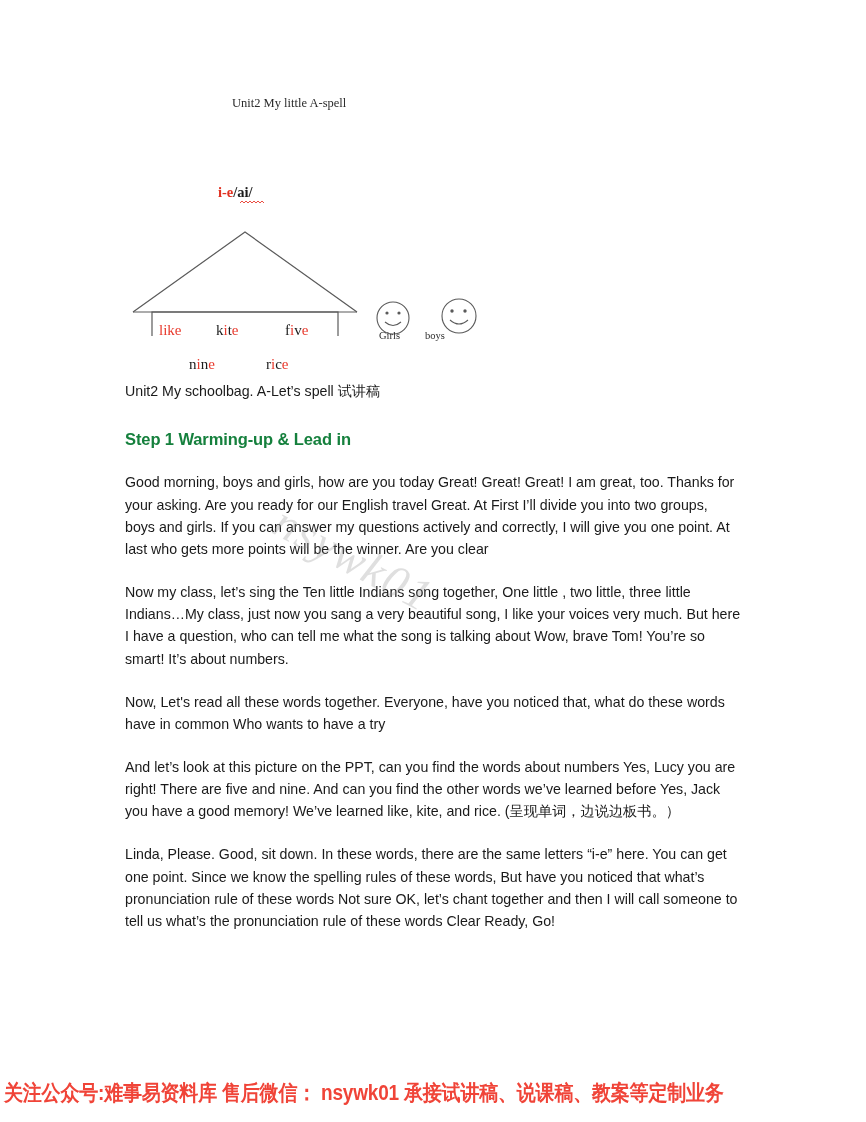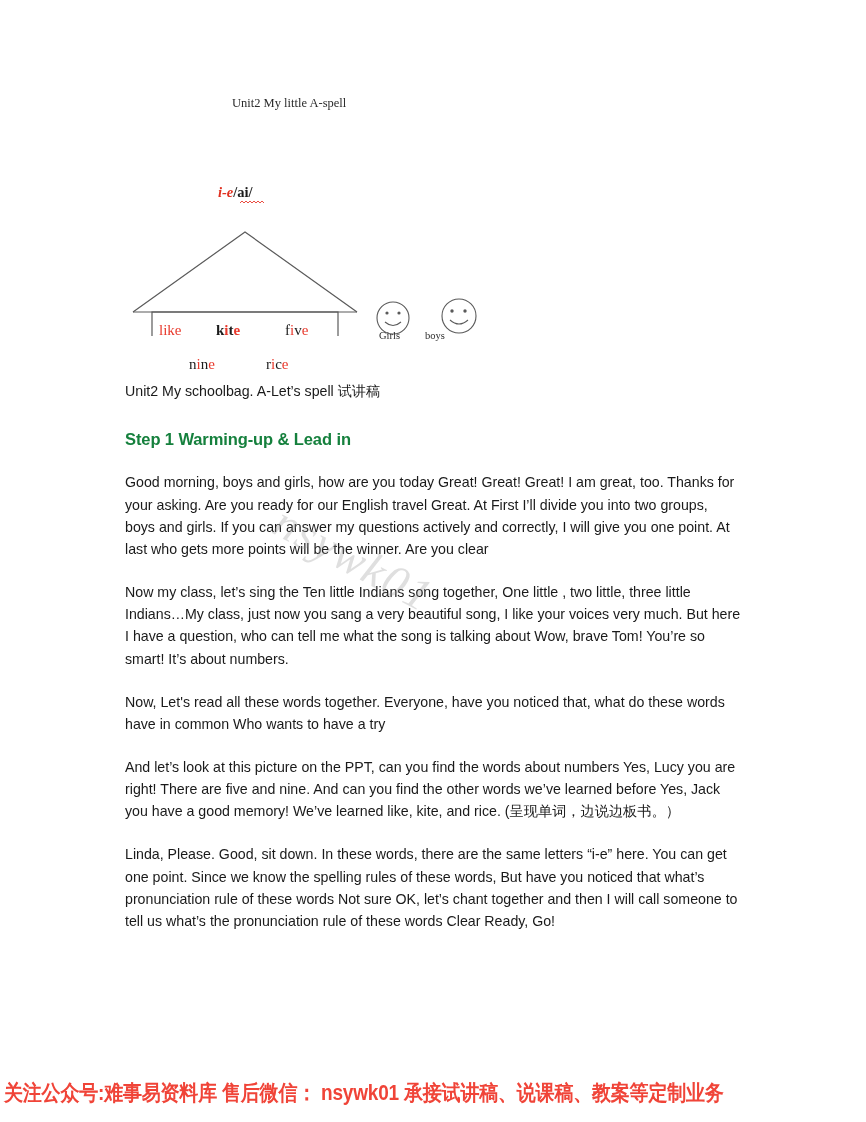--- a/index.html
+++ b/index.html
@@ -71,42 +71,42 @@
   }
   .phoneme {
     position: absolute;
     left: 218px;
     top: 88px;
     font-family: "Liberation Serif", serif;
     font-size: 14.5px;
     font-weight: bold;
     white-space: nowrap;
   }
-  .phoneme .red { color: #e03020; font-style: italic; }
+  .phoneme .red { color: #e03020; }
   .phoneme .blk { color: #1c1c1c; font-weight: bold; }
   .squiggle {
     position: absolute;
     left: 240px;
     top: 104px;
     width: 26px;
     height: 5px;
   }
 
   .word {
     position: absolute;
     font-family: "Liberation Serif", serif;
     font-size: 15px;
     white-space: nowrap;
     color: #1c1c1c;
   }
   .word .r { color: #e8392c; }
   .word .k { color: #1c1c1c; }
 
   .w-like { left: 159px; top: 226px; }
-  .w-kite { left: 216px; top: 226px; font-weight: bold; }
+  .w-kite { left: 216px; top: 226px; }
   .w-five { left: 285px; top: 226px; text-align: center; }
   .w-nine { left: 189px; top: 260px; }
   .w-rice { left: 266px; top: 260px; }
 
   .face-label {
     position: absolute;
     font-family: "Liberation Serif", serif;
     font-size: 10.5px;
     color: #2b2b2b;
     white-space: nowrap;

